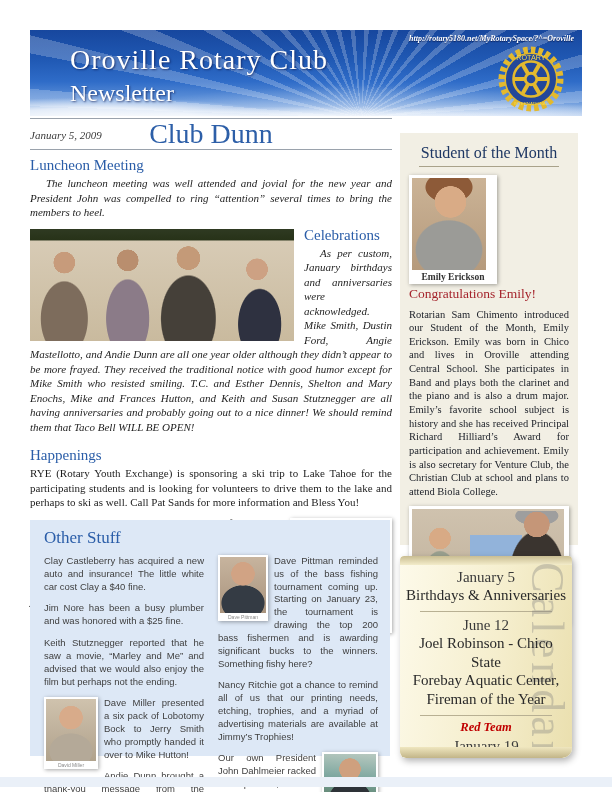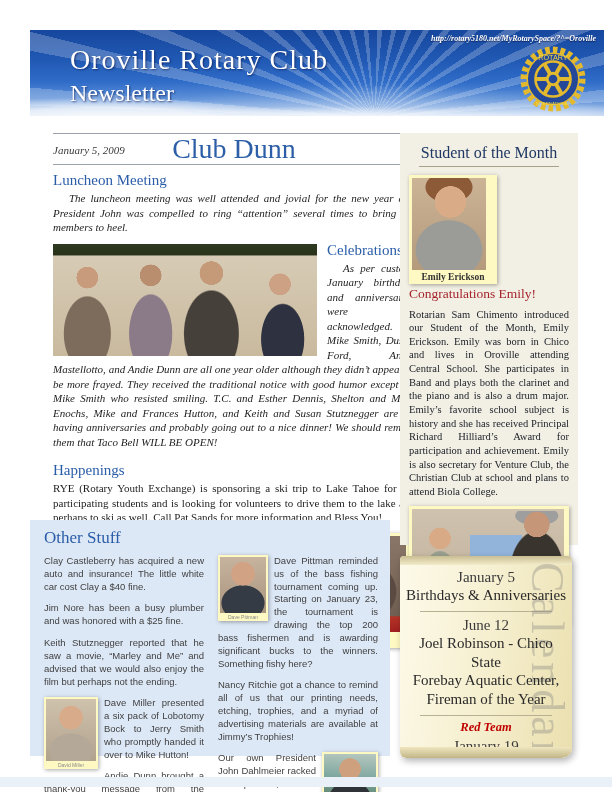--- a/index.html
+++ b/index.html
@@ -7,51 +7,51 @@
         font-family:"Liberation Serif",serif;color:#222;}
 
   
   .header{position:absolute;left:30px;top:30px;width:552px;height:86px;overflow:hidden;
     background:
       radial-gradient(ellipse 46% 34% at 12% 104%, rgba(255,255,255,.95) 0%, rgba(255,255,255,.75) 40%, rgba(255,255,255,0) 75%),
       radial-gradient(ellipse 55% 30% at 52% 112%, rgba(255,255,255,.95) 0%, rgba(250,252,255,.7) 45%, rgba(255,255,255,0) 78%),
       radial-gradient(ellipse 40% 28% at 88% 106%, rgba(240,246,255,.9) 0%, rgba(240,246,255,0) 75%),
       repeating-conic-gradient(from 245deg at 60% 102%, rgba(255,255,255,.22) 0deg 3deg, rgba(255,255,255,0) 3deg 9deg),
       radial-gradient(ellipse 75% 70% at 60% 110%, rgba(255,255,255,.5) 0%, rgba(255,255,255,0) 65%),
-      linear-gradient(180deg,#17479e 0%,#2059b4 35%,#2f6cc8 60%,#5d90d8 80%,#a8c4ea 100%); padding-left: 22px;}
+      linear-gradient(180deg,#17479e 0%,#2059b4 35%,#2f6cc8 60%,#5d90d8 80%,#a8c4ea 100%);}
   .header-url{position:absolute;top:4px;right:8px;font-size:8px;font-style:italic;font-weight:bold;
     color:#fff;text-shadow:0 1px 1px rgba(0,0,40,.6);}
   .header-titles{position:absolute;left:40px;top:14px;width:370px;color:#fff;
     text-shadow:1px 1px 2px rgba(10,20,70,.65);}
   .ht1{font-size:28px;letter-spacing:1px;}
   .ht2{font-size:24px;margin-top:4px;}
   .rotary-logo{position:absolute;right:18px;top:16px;}
 
   
-  .leftcol{position:absolute;left:30px;top:133px;width:362px;margin-left:23px;}
+  .leftcol{position:absolute;left:30px;top:118px;width:362px;}
   .rule{height:1px;background:#9aa2ac;margin:0;}
   .datebar{position:relative;height:30px;}
   .issue-date{position:absolute;left:0;top:10px;font-size:11px;font-style:italic;color:#3a3a3a;}
   .clubnotes{display:block;text-align:center;font-size:28px;color:#2d5fa8;line-height:30px;}
   h2.sec{font-size:15px;color:#2a5da8;font-weight:normal;margin:7px 0 2px 0;}
   p.body{font-size:11px;line-height:1.32;text-align:justify;margin:2px 0 6px 0;color:#1d1d1d;}
   p.ind{text-indent:16px;font-style:italic;}
   .celeb-photo{float:left;width:264px;height:112px;margin:2px 10px 2px 0;
     background:
       radial-gradient(circle 11px at 13% 30%, #c79b7b 97%, rgba(0,0,0,0) 100%),
       radial-gradient(ellipse 24px 38px at 13% 80%, #7d6c5c 96%, rgba(0,0,0,0) 100%),
       radial-gradient(circle 11px at 37% 28%, #b98e6e 97%, rgba(0,0,0,0) 100%),
       radial-gradient(ellipse 22px 40px at 37% 80%, #8b7b88 96%, rgba(0,0,0,0) 100%),
       radial-gradient(circle 12px at 60% 26%, #c49a78 97%, rgba(0,0,0,0) 100%),
       radial-gradient(ellipse 28px 44px at 60% 80%, #454039 96%, rgba(0,0,0,0) 100%),
       radial-gradient(circle 11px at 86% 36%, #cda183 97%, rgba(0,0,0,0) 100%),
       radial-gradient(ellipse 22px 36px at 87% 85%, #2e3140 96%, rgba(0,0,0,0) 100%),
       linear-gradient(180deg,#2f3a22 0%,#273218 10%,rgba(0,0,0,0) 10.5%),
       linear-gradient(180deg,#d9cdb8 0%,#c9ba9e 100%);}
-  .polaroid{background:#fef9c3;padding:3px 3px 1px 3px;box-shadow:1px 1px 4px rgba(0,0,0,.35);}
+  .polaroid{background:#ffffff;padding:3px 3px 1px 3px;box-shadow:1px 1px 4px rgba(0,0,0,.35);}
   .jerry-wrap{float:right;width:96px;margin:2px 0 2px 8px;}
   .jerry-photo{width:90px;height:96px;
     background:
       radial-gradient(circle 15px at 50% 20%, #cf9f7f 97%, rgba(0,0,0,0) 100%),
       radial-gradient(ellipse 36px 32px at 50% 58%, #5b4a42 96%, rgba(0,0,0,0) 100%),
       linear-gradient(0deg,#a02020 0%,#b53426 16%,rgba(0,0,0,0) 16.5%),
       linear-gradient(180deg,#8a7668 0%,#6b5a4e 100%);}
   .jerry-cap{font-size:10px;font-weight:bold;text-align:center;color:#333;padding:2px 0;}
   .clearfix::after{content:"";display:block;clear:both;}
 

